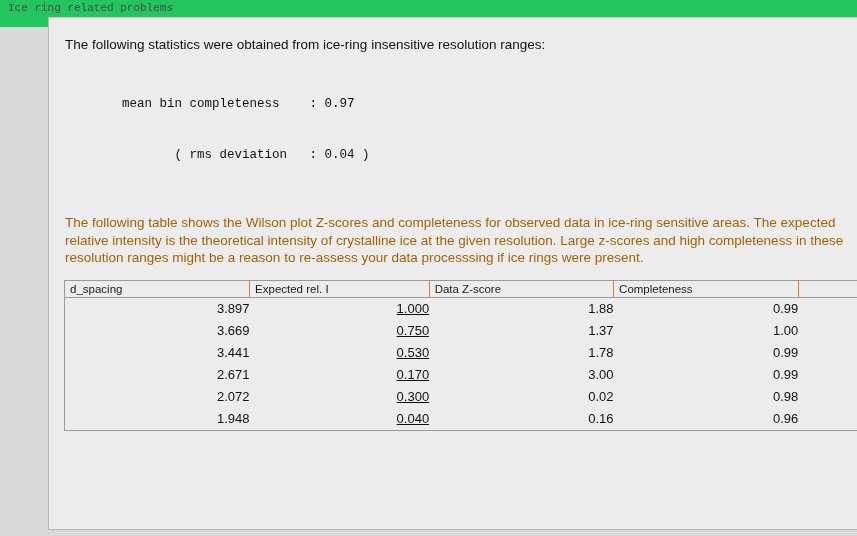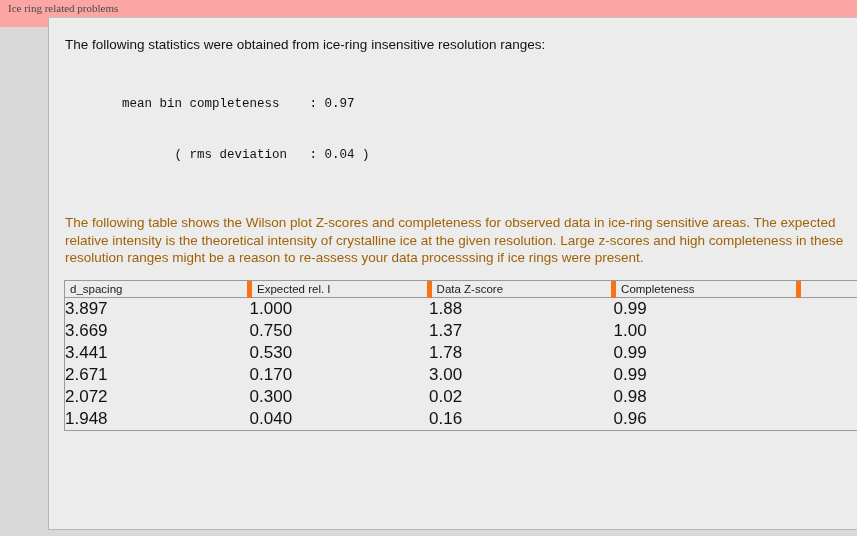--- a/index.html
+++ b/index.html
@@ -21,22 +21,22 @@
     box-sizing: border-box;
     background: #d9d9d9;
     position: relative;
   }
   .titlebar {
     height: 27px;
     padding: 2px 0 0 8px;
     box-sizing: border-box;
     font-size: 11px;
     color: #4a4a4a;
-    background: #fca5a5;
-    font-family: Liberation Serif, serif;
+    background: #22c55e;
+    font-family: Liberation Mono, monospace;
   }
   .panel {
     position: absolute;
     left: 6px;
     top: 17px;
     width: 845px;
     height: 513px;
     box-sizing: border-box;
     background: #ececec;
     border: 1px solid #b6b6b6;
@@ -79,37 +79,37 @@
     width: 100%;
     font-size: 13.5px;
   }
   table.data thead th {
     font-weight: normal;
     font-size: 11.5px;
     color: #1a1a1a;
     text-align: left;
     padding: 2px 0 2px 5px;
     background: #ececec;
-    border-right: 5px solid #f97316;
+    border-right: 1px solid #f97316;
     border-bottom: 1px solid #9a9a9a;
     height: 15px;
     box-sizing: border-box;
   }
   table.data thead th:last-child {
     border-right: none;
   }
   table.data tbody td {
     padding: 1px 0 1px 0;
     height: 20px;
-    text-align: left;
+    text-align: right;
     color: #111;
-    font-size: 17px;
+    font-size: 13px;
   }
   table.data tbody td.c0 { width: 185px; }
-  table.data tbody td.c1 { width: 180px; }
+  table.data tbody td.c1 { width: 180px; text-decoration: underline; }
   table.data tbody td.c2 { width: 185px; }
   table.data tbody td.c3 { width: 185px; }
   table.data tbody td.c4 { width: 80px; }
   table.data thead th.h0 { width: 185px; }
   table.data thead th.h1 { width: 180px; }
   table.data thead th.h2 { width: 185px; }
   table.data thead th.h3 { width: 185px; }
   table.data thead th.h4 { width: 80px; }
 </style>
 </head>

